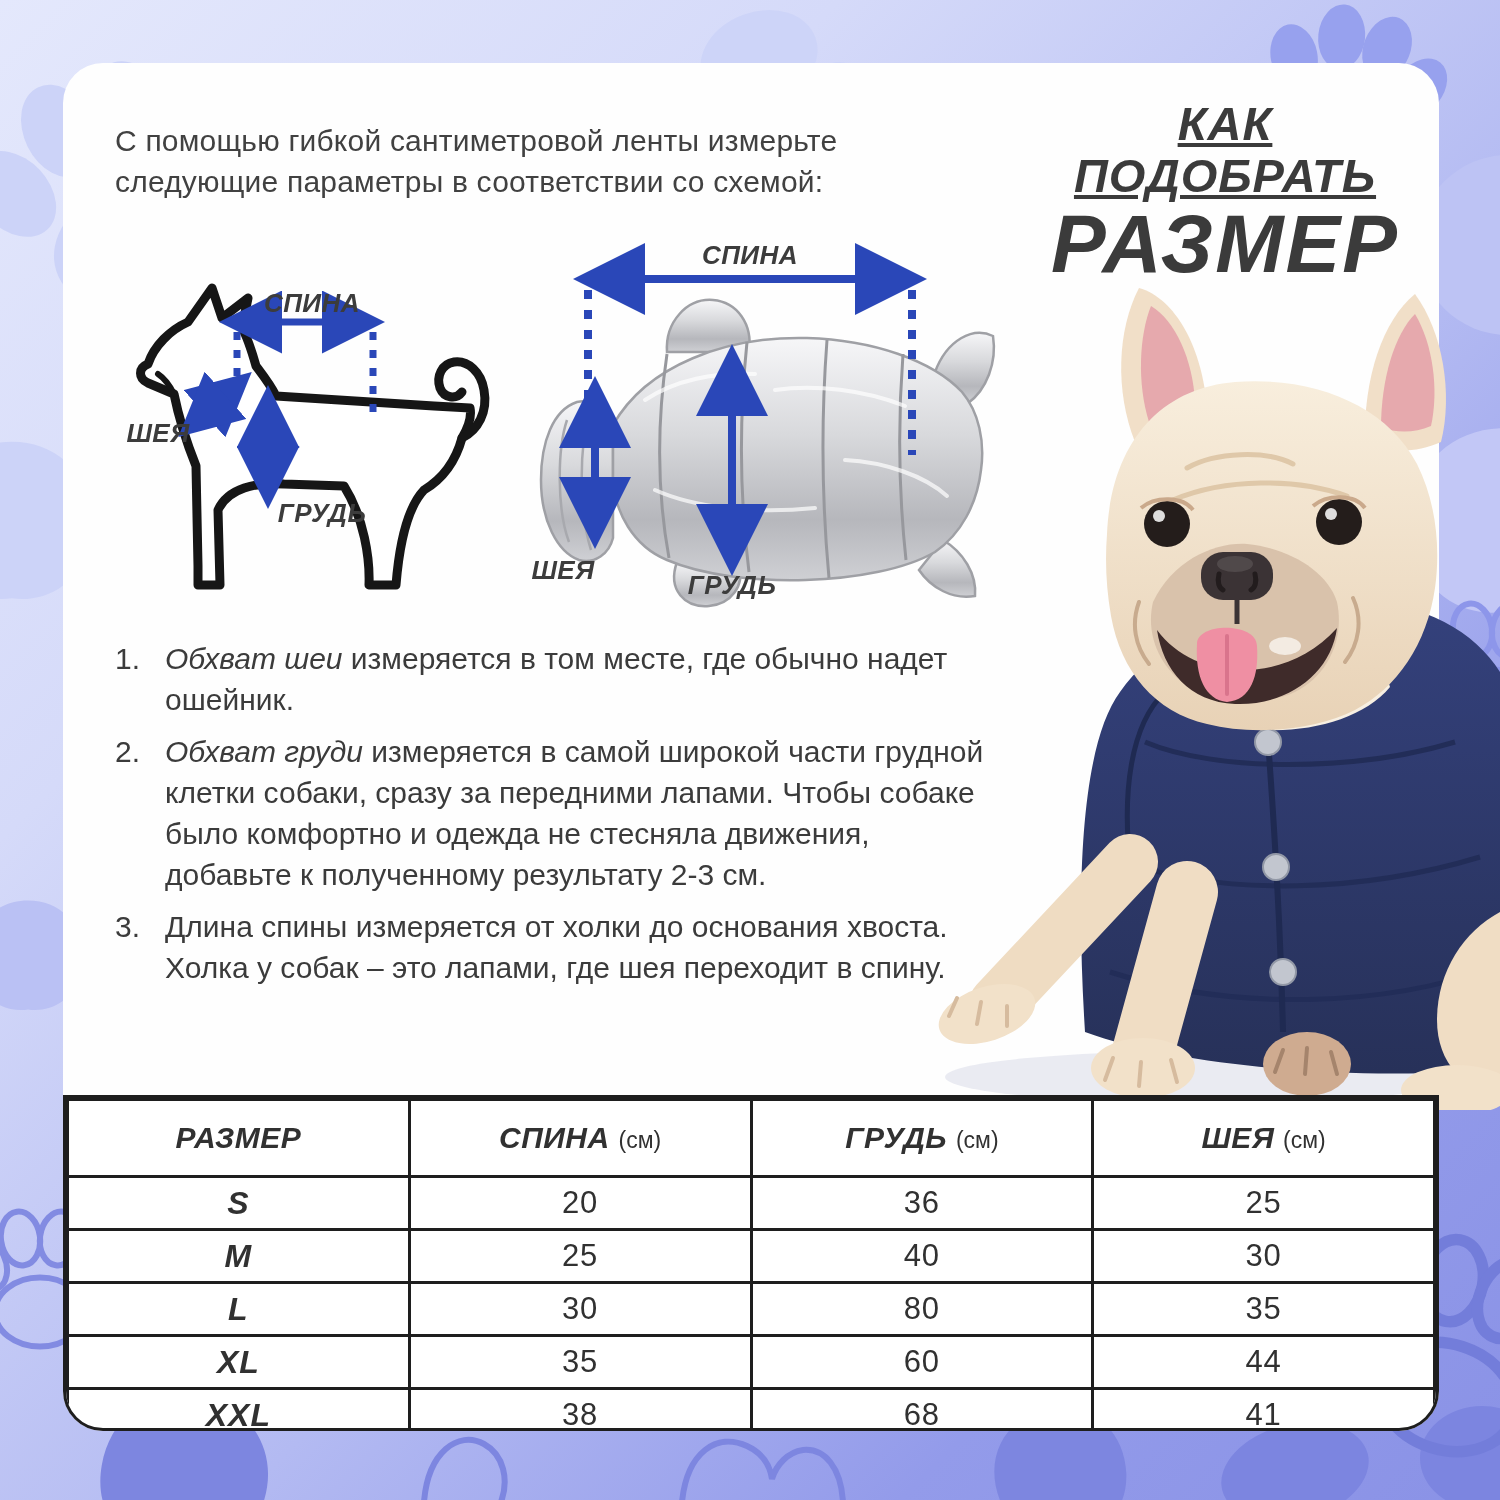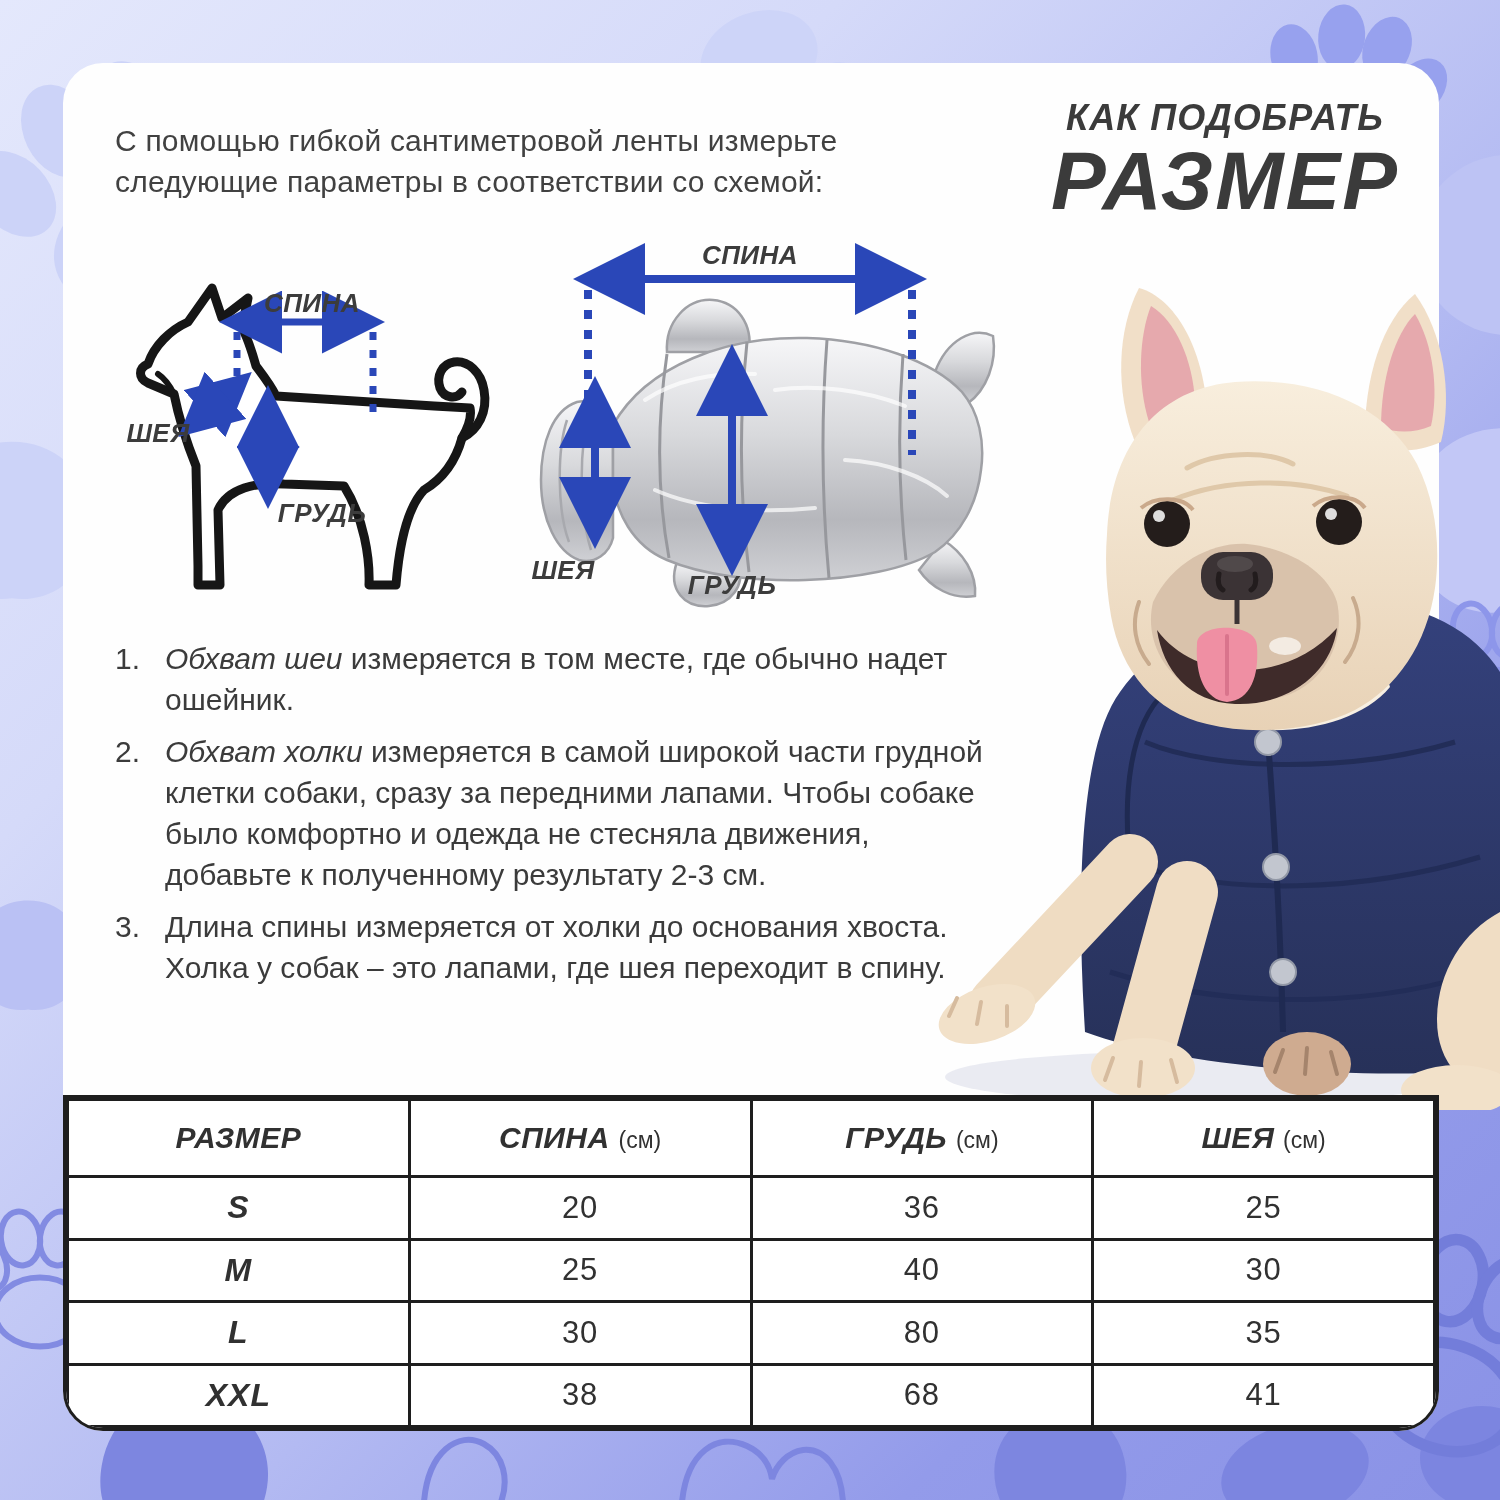--- a/index.html
+++ b/index.html
@@ -13,21 +13,21 @@
     position:absolute;left:63px;top:63px;width:1376px;height:1368px;
     background:#fefefe;border-radius:40px;z-index:1;
   }
   
   .intro{
     position:absolute;left:115px;top:120px;width:860px;z-index:2;
     font-size:30px;line-height:41px;color:#414141;letter-spacing:.2px;
   }
   
   .heading{position:absolute;left:1035px;top:98px;width:380px;text-align:center;z-index:2;color:#3b3b3b;}
-  .heading .kicker{font-size:36px;font-weight:700;font-style:italic;letter-spacing:1px;line-height:1.1;}
+  .heading .kicker{font-size:47px;font-weight:700;font-style:italic;letter-spacing:1px;line-height:1.1;text-decoration:underline;}
   .heading .title{font-size:82px;font-weight:700;font-style:italic;letter-spacing:2px;line-height:1.0;margin-top:2px;}
   
   .diagram{position:absolute;z-index:2;}
   .diagram .mlabel{
     position:absolute;font-size:26px;font-weight:700;font-style:italic;
     color:#3c3c3c;letter-spacing:.5px;text-align:center;
   }
   #dog-diagram{left:112px;top:266px;width:396px;height:348px;}
   #jacket-diagram{left:515px;top:240px;width:485px;height:375px;}
   
@@ -191,21 +191,21 @@
     <span class="mlabel" style="left:165px;top:0px;width:140px;">СПИНА</span>
     <span class="mlabel" style="left:8px;top:315px;width:80px;">ШЕЯ</span>
     <span class="mlabel" style="left:152px;top:330px;width:130px;">ГРУДЬ</span>
   </div>
 
   <div class="instructions">
     <div class="item">
       <span class="num">1.</span><span class="term">Обхват шеи</span> <span>измеряется в том месте, где обычно надет ошейник.</span>
     </div>
     <div class="item">
-      <span class="num">2.</span><span class="term">Обхват холки</span> <span>измеряется в самой широкой части грудной клетки собаки, сразу за передними лапами. Чтобы собаке было комфортно и одежда не стесняла движения, добавьте к полученному результату 2-3 см.</span>
+      <span class="num">2.</span><span class="term">Обхват груди</span> <span>измеряется в самой широкой части грудной клетки собаки, сразу за передними лапами. Чтобы собаке было комфортно и одежда не стесняла движения, добавьте к полученному результату 2-3 см.</span>
     </div>
     <div class="item">
       <span class="num">3.</span><span class="term upright">Длина спины</span> <span>измеряется от холки до основания хвоста. Холка у собак – это лапами, где шея переходит в спину.</span>
     </div>
   </div>
 
   <svg class="dog-photo" viewBox="0 0 565 838" width="565" height="838">
     <defs>
       <linearGradient id="cream" x1="0" y1="0" x2="0" y2="1">
         <stop offset="0" stop-color="#f8eedd"></stop>
@@ -299,20 +299,26 @@
           <td>40</td>
           <td>30</td>
         </tr>
         <tr>
           <td class="size-cell">L</td>
           <td>30</td>
           <td>80</td>
           <td>35</td>
         </tr>
         <tr>
+          <td class="size-cell">XL</td>
+          <td>35</td>
+          <td>60</td>
+          <td>44</td>
+        </tr>
+        <tr>
           <td class="size-cell">XXL</td>
           <td>38</td>
           <td>68</td>
           <td>41</td>
         </tr>
       </tbody>
     </table>
   </div>
 
 </div>

